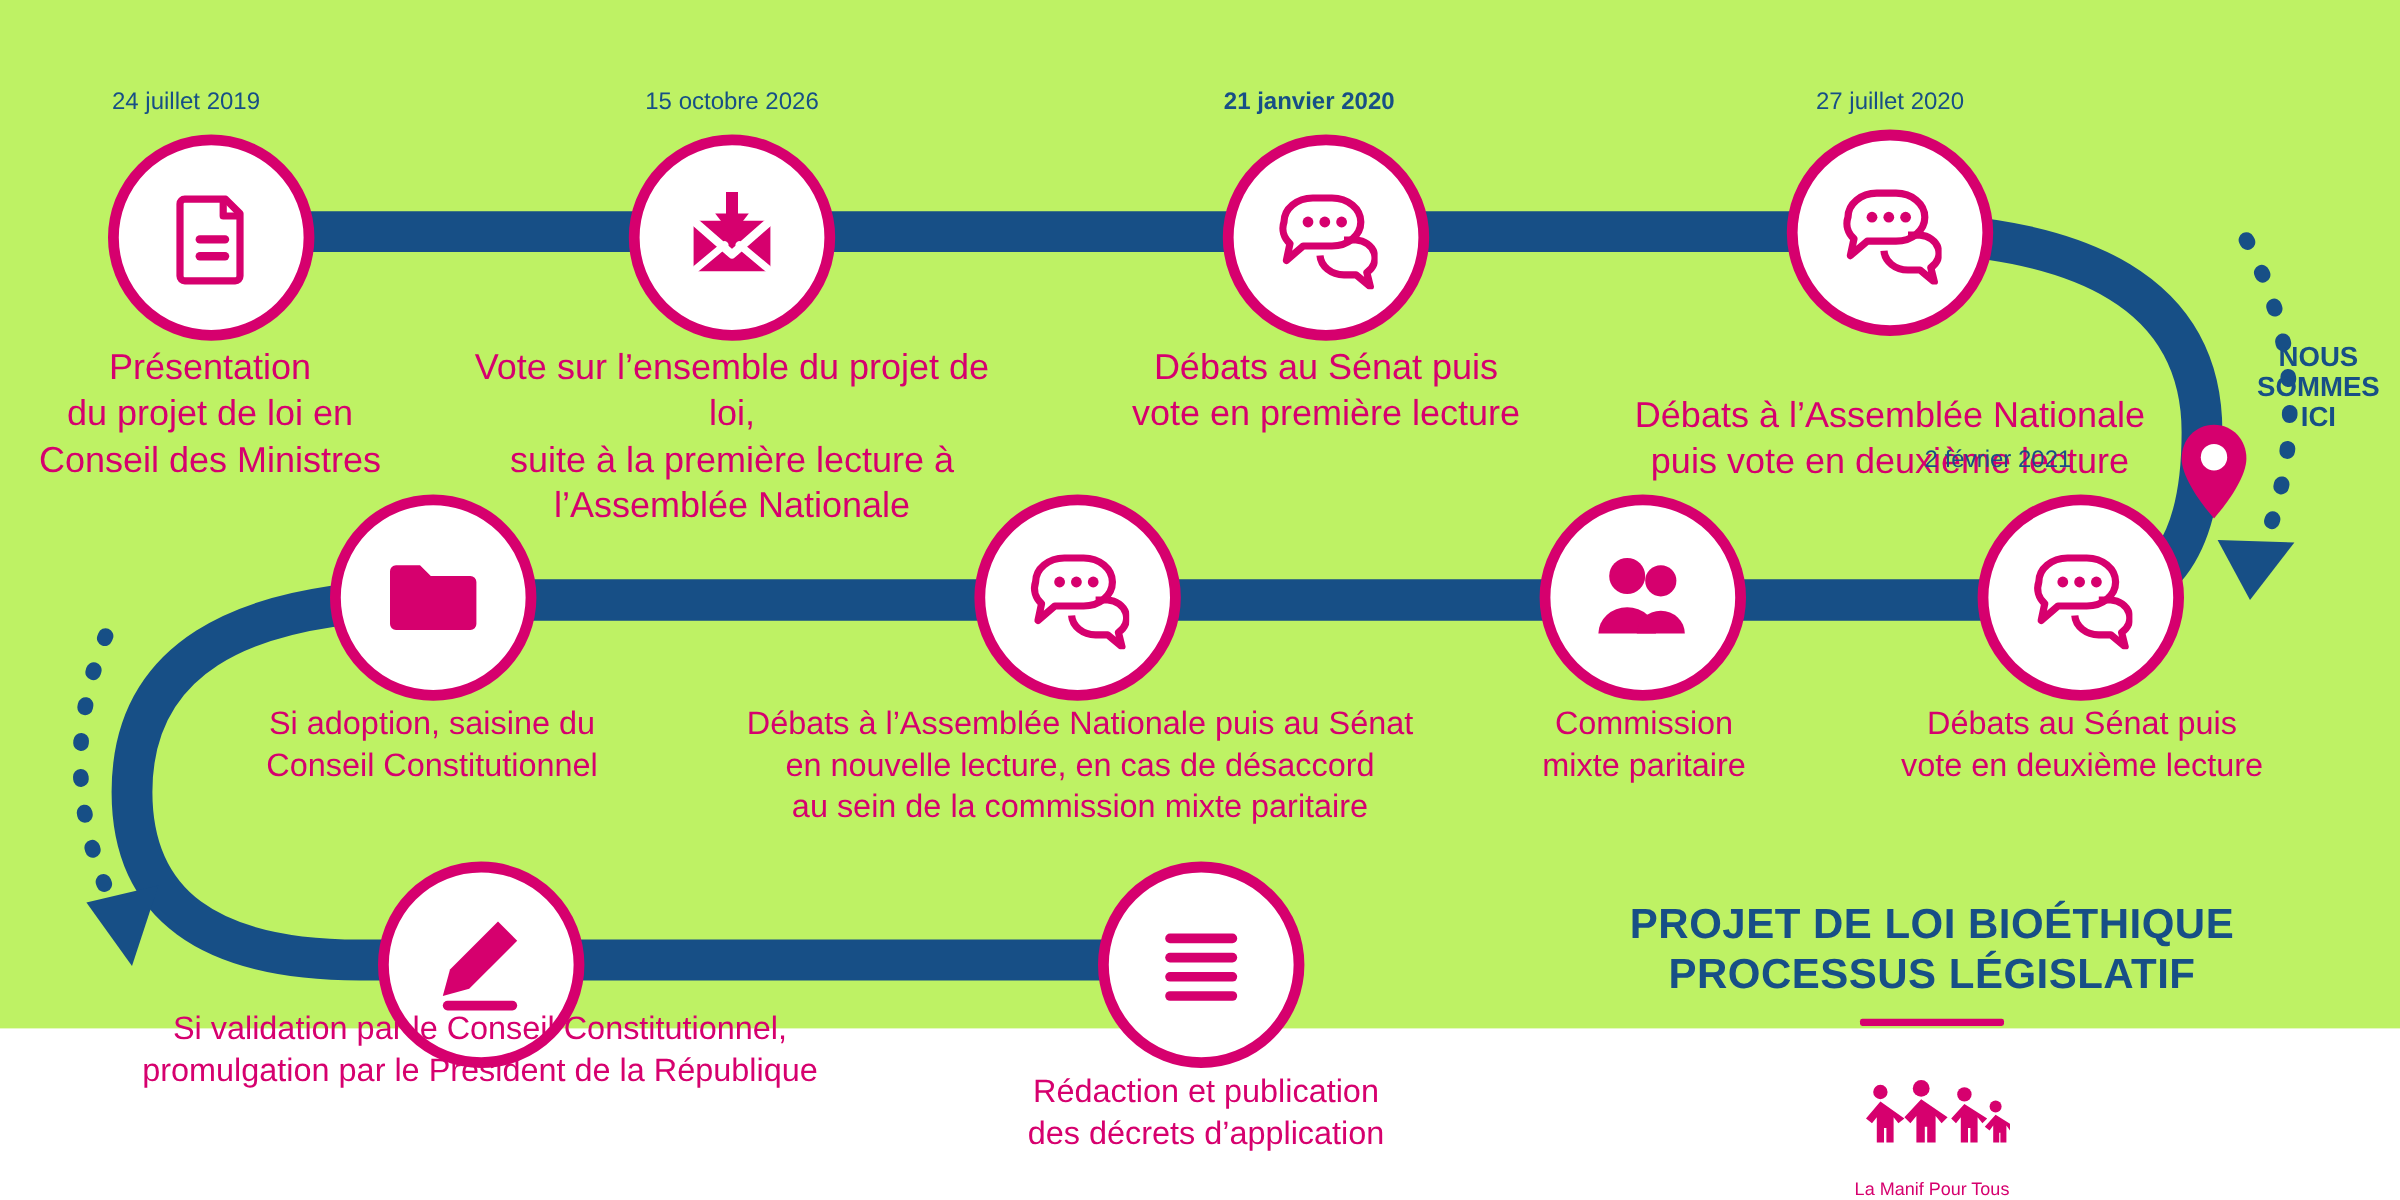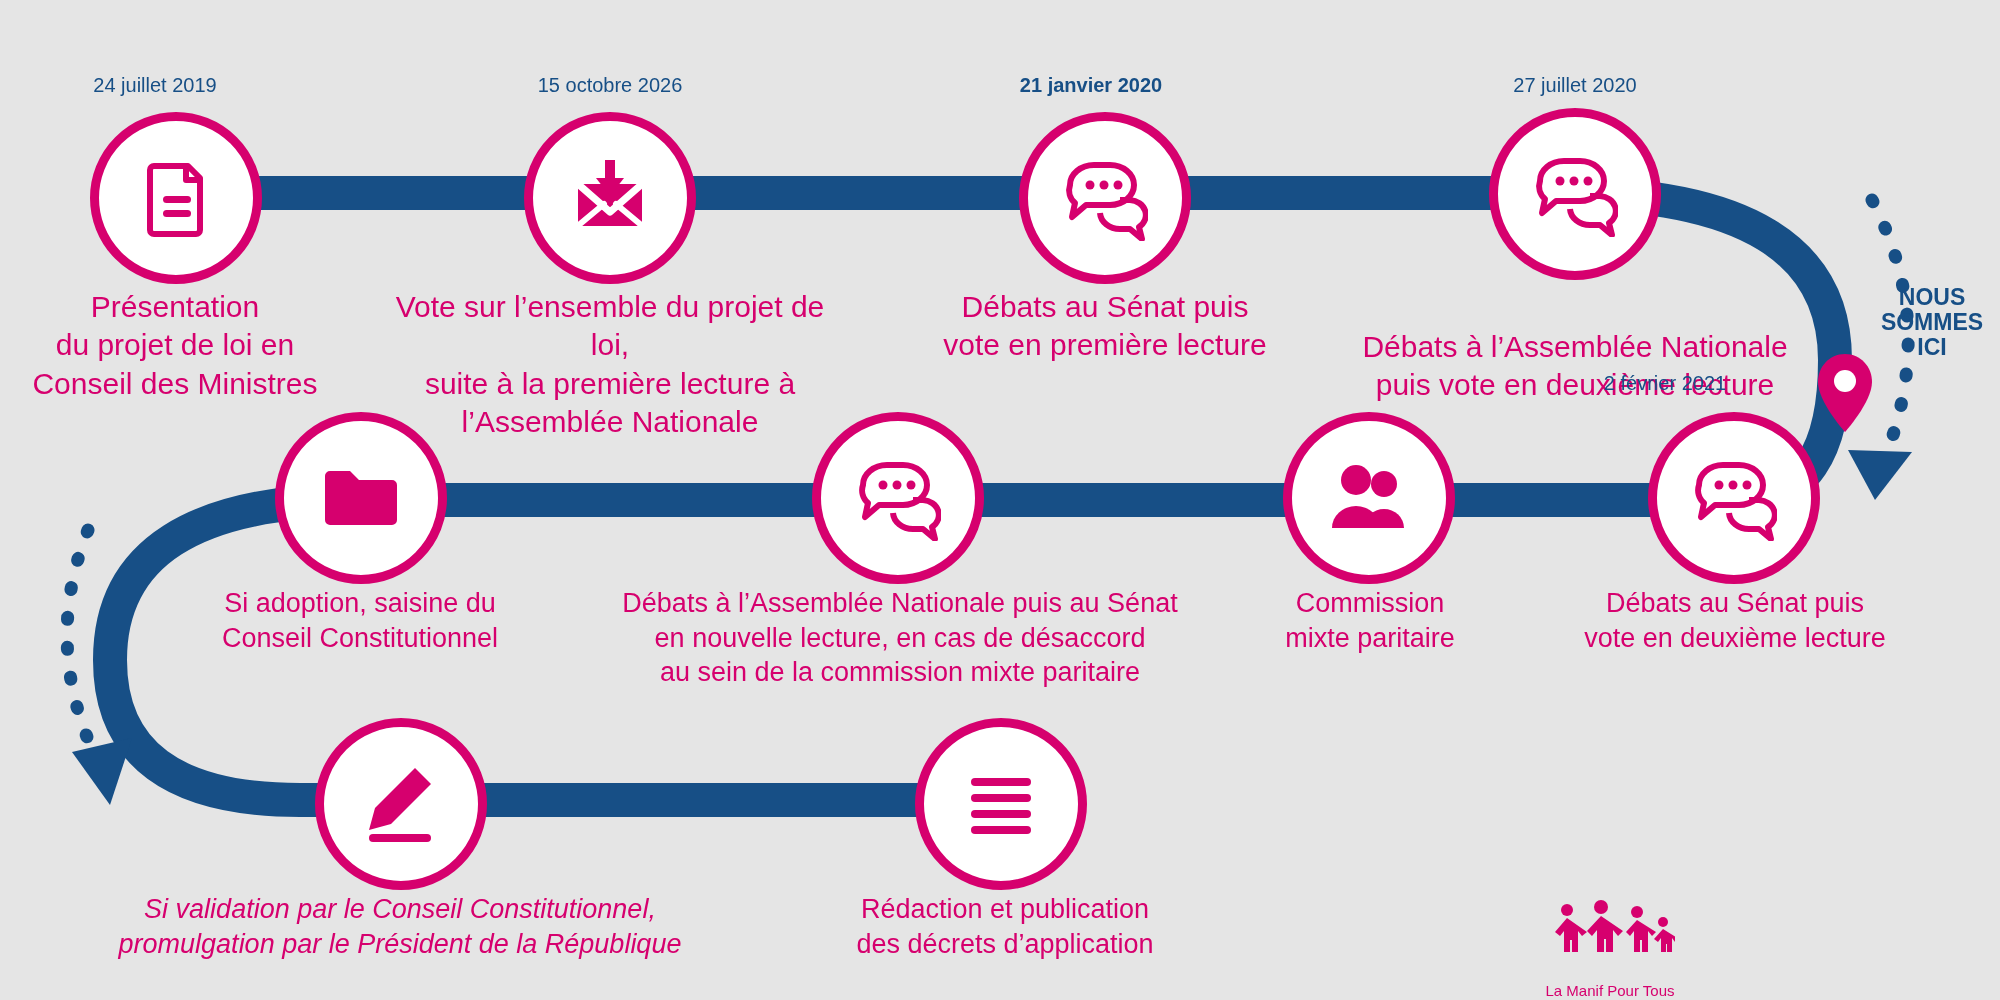--- a/index.html
+++ b/index.html
@@ -9,22 +9,22 @@
   }
   body {
     width: 2000px;
     height: 1000px;
     font-family: "Liberation Sans", sans-serif;
     overflow: hidden;
   }
   #stage {
     position: relative;
     width: 2000px;
-    height: 1000px;
-    background: #e5e5e5;
+    height: 857px;
+    background: #bef264;
   }
   svg.track {
     position: absolute;
     left: 0;
     top: 0;
     width: 2000px;
     height: 1000px;
     pointer-events: none;
   }
   .node {
@@ -251,37 +251,42 @@
 Conseil Constitutionnel</div>
   </div>
 
   <div class="node">
     <div class="circle" style="left:315px; top:718px; width:172px; height:172px;">
       <svg width="84" height="84" viewBox="0 0 84 84">
         <path d="M56 6 l16 16 l-40 40 l-22 6 l6 -22 z" fill="#d6006e"></path>
         <rect x="10" y="72" width="62" height="8" rx="4" fill="#d6006e"></rect>
       </svg>
     </div>
-    <div class="caption big" style="left:20px; top:892px; width:760px;font-style:italic;">Si validation par le Conseil Constitutionnel,
+    <div class="caption big" style="left:20px; top:840px; width:760px;">Si validation par le Conseil Constitutionnel,
 promulgation par le Président de la République</div>
   </div>
 
   <div class="node">
     <div class="circle" style="left:915px; top:718px; width:172px; height:172px;">
       <svg width="84" height="84" viewBox="0 0 84 84">
         <rect x="12" y="16" width="60" height="8" rx="4" fill="#d6006e"></rect>
         <rect x="12" y="32" width="60" height="8" rx="4" fill="#d6006e"></rect>
         <rect x="12" y="48" width="60" height="8" rx="4" fill="#d6006e"></rect>
         <rect x="12" y="64" width="60" height="8" rx="4" fill="#d6006e"></rect>
       </svg>
     </div>
     <div class="caption big" style="left:740px; top:892px; width:530px;">Rédaction et publication
 des décrets d’application</div>
   </div>
 
+  <div class="title-block" style="left:1250px; top:750px; width:720px;">
+    <div class="title-line">PROJET DE LOI BIOÉTHIQUE</div>
+    <div class="title-line">PROCESSUS LÉGISLATIF</div>
+    <div class="title-rule"></div>
+  </div>
 
   <div class="logo-block" style="left:1500px; top:900px; width:220px;">
     <svg width="130" height="60" viewBox="0 0 130 60">
       <circle cx="22" cy="10" r="6" fill="#d6006e"></circle>
       <path d="M22 18 l-12 14 l5 4 l4 -5 v21 h6 v-12 h2 v12 h6 v-21 l4 5 l5 -4 z" fill="#d6006e"></path>
       <circle cx="56" cy="7" r="7" fill="#d6006e"></circle>
       <path d="M56 16 l-14 15 l5 5 l5 -6 v22 h7 v-13 h2 v13 h7 v-22 l5 6 l5 -5 z" fill="#d6006e"></path>
       <circle cx="92" cy="12" r="6" fill="#d6006e"></circle>
       <path d="M92 20 l-11 12 l4 4 l4 -5 v21 h6 v-12 h2 v12 h6 v-21 l4 5 l4 -4 z" fill="#d6006e"></path>
       <circle cx="118" cy="22" r="5" fill="#d6006e"></circle>

